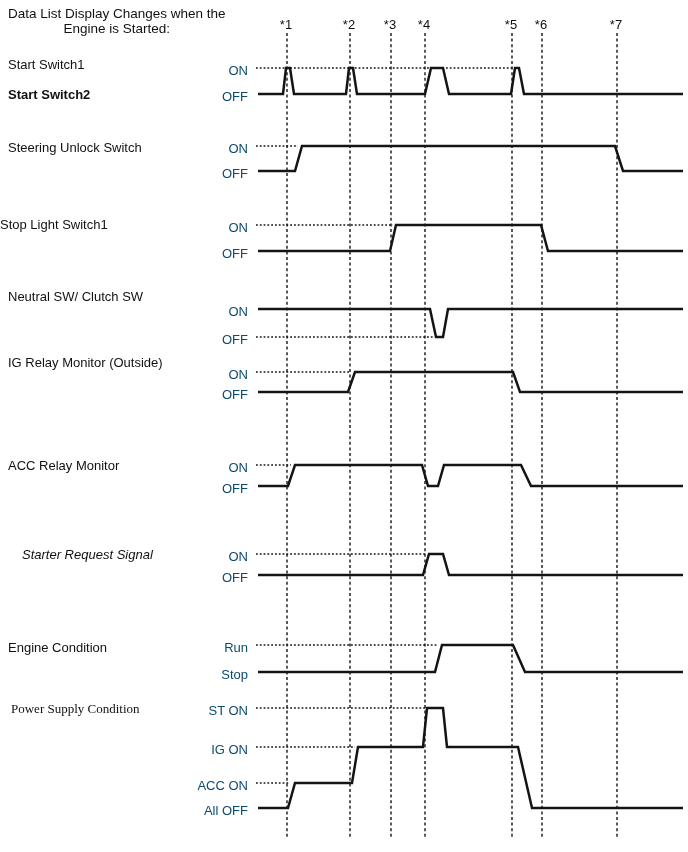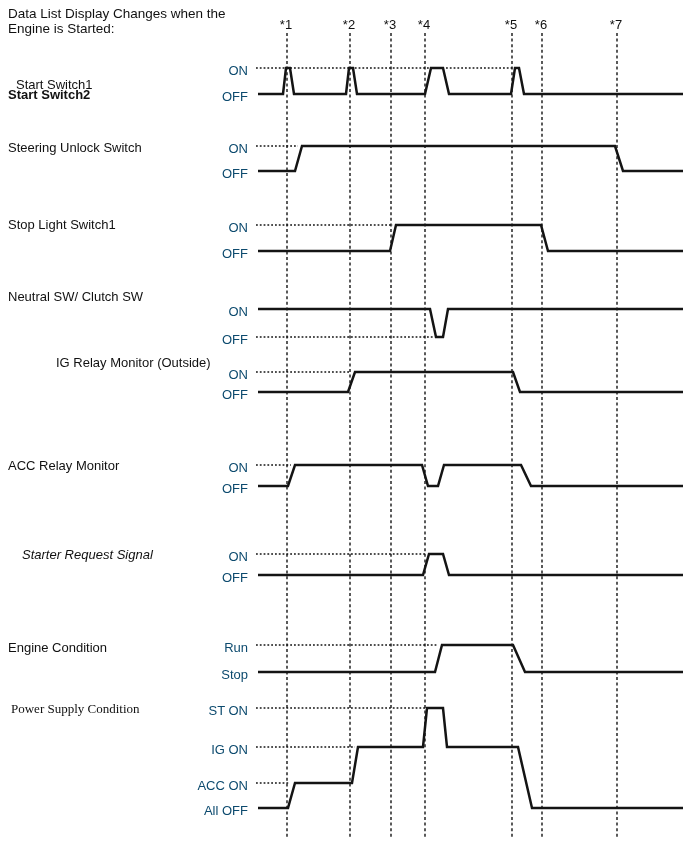--- a/index.html
+++ b/index.html
@@ -5,21 +5,21 @@
   html,body{margin:0;padding:0;}
   body{
     width:688px;height:852px;
     background:#ffffff;
     font-family:"Liberation Sans","DejaVu Sans",sans-serif;
     color:#111111;
     position:relative;
     overflow:hidden;
   }
   #diagram{
-    position:absolute;left:0;top:0;width:688px;height:852px;
+    position:absolute;left:0;top:0;width:688px;height:852px;text-align:center;
   }
   #wave-svg{position:absolute;left:0;top:0;}
   .title{
     position:absolute;left:8px;top:6px;
     font-size:13.5px;line-height:15px;color:#111111;
     white-space:nowrap;
   }
   .lbl{
     position:absolute;
     font-size:13px;line-height:14px;color:#111111;
@@ -77,34 +77,34 @@
     <div>Engine is Started:</div>
   </div>
   <div id="labels">
       <div class="marker-label" style="left: 286px;">*1</div>
       <div class="marker-label" style="left: 349px;">*2</div>
       <div class="marker-label" style="left: 390px;">*3</div>
       <div class="marker-label" style="left: 424px;">*4</div>
       <div class="marker-label" style="left: 511px;">*5</div>
       <div class="marker-label" style="left: 541px;">*6</div>
       <div class="marker-label" style="left: 616px;">*7</div>
-      <div class="lbl" style="left: 16px; top: 65px; margin-top: 20px;">Start Switch1</div>
+      <div class="lbl" style="left: 8px; top: 65px;">Start Switch1</div>
       <div class="lbl" style="left: 8px; top: 95px; font-weight: bold;">Start Switch2</div>
       <div class="level-label" style="right: 440px; top: 70px;">ON</div>
       <div class="level-label" style="right: 440px; top: 96px;">OFF</div>
       <div class="lbl" style="left: 8px; top: 148px;">Steering Unlock Switch</div>
       <div class="level-label" style="right: 440px; top: 148px;">ON</div>
       <div class="level-label" style="right: 440px; top: 173px;">OFF</div>
-      <div class="lbl" style="left: 8px; top: 225px;">Stop Light Switch1</div>
+      <div class="lbl" style="left: 0; top: 225px;">Stop Light Switch1</div>
       <div class="level-label" style="right: 440px; top: 227px;">ON</div>
       <div class="level-label" style="right: 440px; top: 253px;">OFF</div>
       <div class="lbl" style="left: 8px; top: 297px;">Neutral SW/ Clutch SW</div>
       <div class="level-label" style="right: 440px; top: 311px;">ON</div>
       <div class="level-label" style="right: 440px; top: 339px;">OFF</div>
-      <div class="lbl" style="left: 8px; top: 363px; margin-left: 48px;">IG Relay Monitor (Outside)</div>
+      <div class="lbl" style="left: 8px; top: 363px;">IG Relay Monitor (Outside)</div>
       <div class="level-label" style="right: 440px; top: 374px;">ON</div>
       <div class="level-label" style="right: 440px; top: 394px;">OFF</div>
       <div class="lbl" style="left: 8px; top: 466px;">ACC Relay Monitor</div>
       <div class="level-label" style="right: 440px; top: 467px;">ON</div>
       <div class="level-label" style="right: 440px; top: 488px;">OFF</div>
       <div class="lbl" style="left: 22px; top: 555px; font-style: italic;">Starter Request Signal</div>
       <div class="level-label" style="right: 440px; top: 556px;">ON</div>
       <div class="level-label" style="right: 440px; top: 577px;">OFF</div>
       <div class="lbl" style="left: 8px; top: 648px;">Engine Condition</div>
       <div class="level-label" style="right: 440px; top: 647px;">Run</div>

